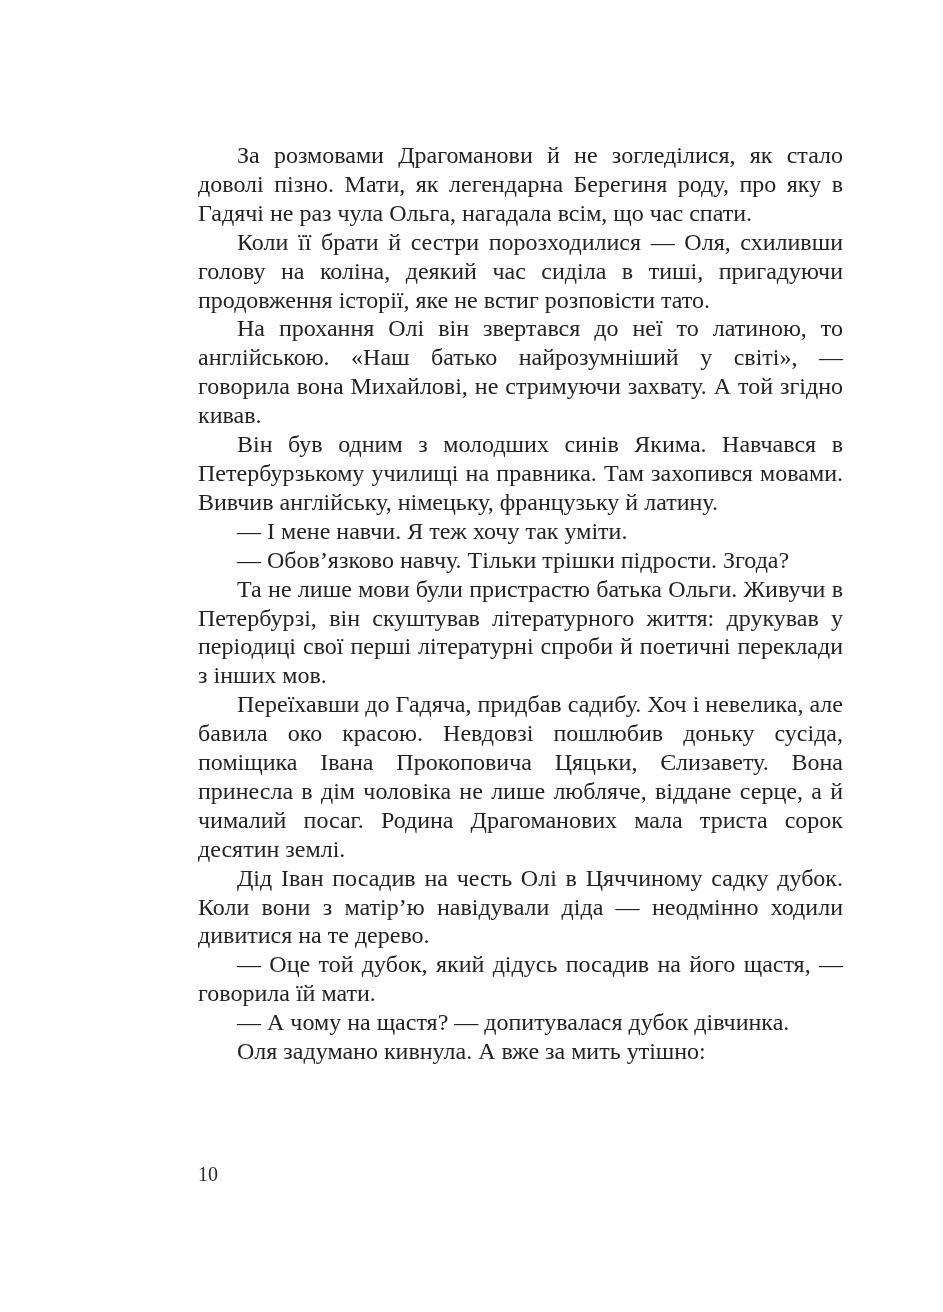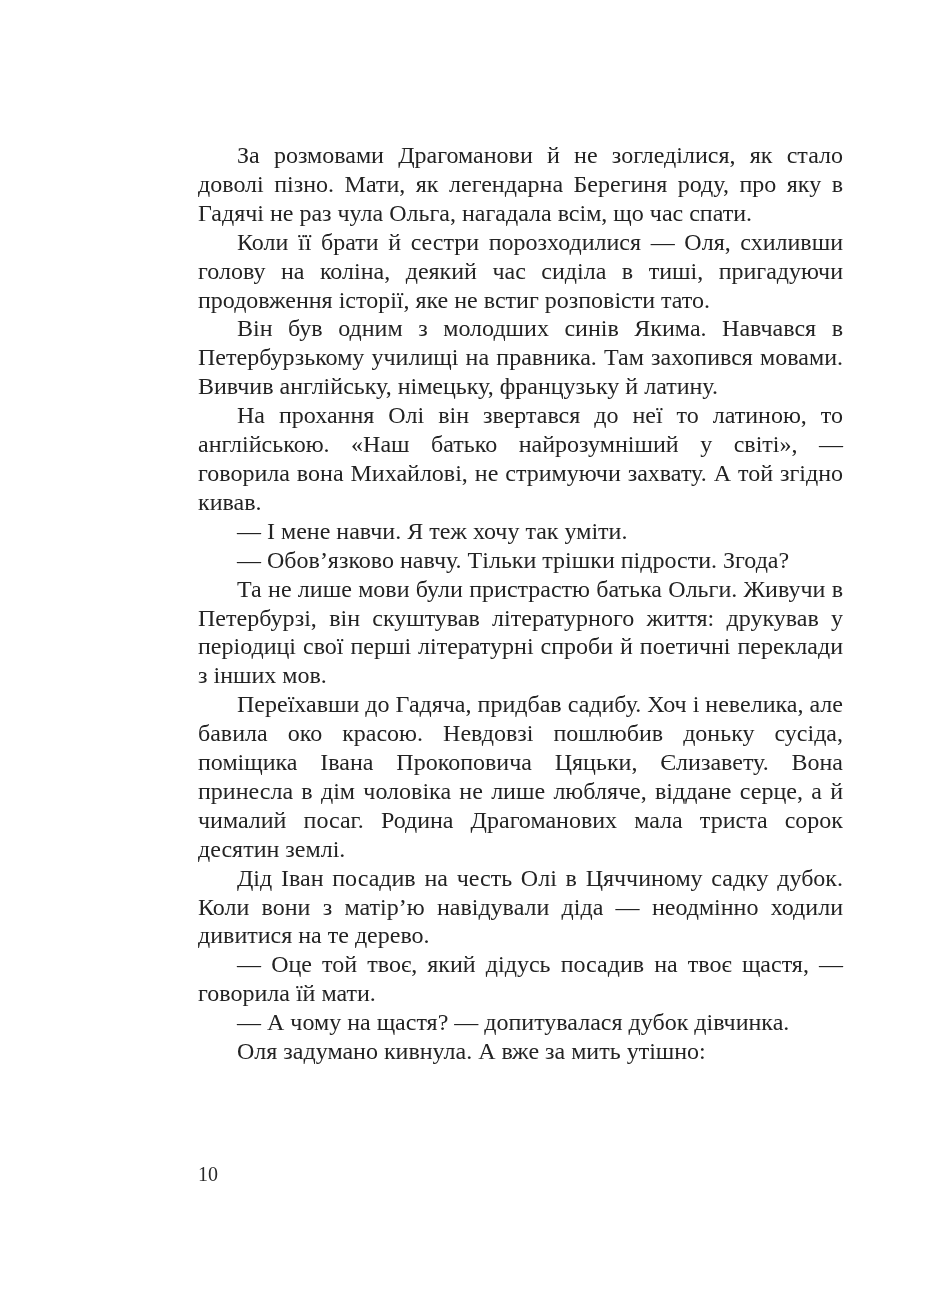--- a/index.html
+++ b/index.html
@@ -58,28 +58,28 @@
 </style>
 </head>
 <body>
 
 <main class="page" lang="uk">
 
   <section class="text-block">
 
   <p class="para">За розмовами Драгоманови й не зогледілися, як стало доволі пізно. Мати, як легендарна Берегиня роду, про яку в Гадячі не раз чула Ольга, нагадала всім, що час спати.</p>
       <p class="para">Коли її брати й сестри порозходилися — Оля, схиливши голову на коліна, деякий час сиділа в тиші, пригадуючи продовження історії, яке не встиг розповісти тато.</p>
+      <p class="para">На прохання Олі він звертався до неї то латиною, то англійською. «Наш батько найрозумніший у світі», — говорила вона Михайлові, не стримуючи захвату. А той згідно кивав.</p>
       <p class="para">Він був одним з молодших синів Якима. Навчався в Петербурзькому училищі на правника. Там захопився мовами. Вивчив англійську, німецьку, французьку й латину.</p>
-      <p class="para">На прохання Олі він звертався до неї то латиною, то англійською. «Наш батько найрозумніший у світі», — говорила вона Михайлові, не стримуючи захвату. А той згідно кивав.</p>
       <p class="para">— І мене навчи. Я теж хочу так уміти.</p>
       <p class="para">— Обов’язково навчу. Тільки трішки підрости. Згода?</p>
       <p class="para">Та не лише мови були пристрастю батька Ольги. Живучи в Петербурзі, він скуштував літературного життя: друкував у періодиці свої перші літературні спроби й поетичні переклади з інших мов.</p>
       <p class="para">Переїхавши до Гадяча, придбав садибу. Хоч і невелика, але бавила око красою. Невдовзі пошлюбив доньку сусіда, поміщика Івана Прокоповича Цяцьки, Єлизавету. Вона принесла в дім чоловіка не лише любляче, віддане серце, а й чималий посаг. Родина Драгоманових мала триста сорок десятин землі.</p>
       <p class="para">Дід Іван посадив на честь Олі в Цяччиному садку дубок. Коли вони з матір’ю навідували діда — неодмінно ходили дивитися на те дерево.</p>
-      <p class="para">— Оце той твоє, який дідусь посадив на твоє щастя, — говорила їй мати.</p>
+      <p class="para">— Оце той дубок, який дідусь посадив на його щастя, — говорила їй мати.</p>
       <p class="para">— А чому на щастя? — допитувалася дубок дівчинка.</p>
       <p class="para">Оля задумано кивнула. А вже за мить утішно:</p>
     </section>
 
   <footer class="footer">
     <span class="page-number">10</span>
   </footer>
 
 </main>
 

